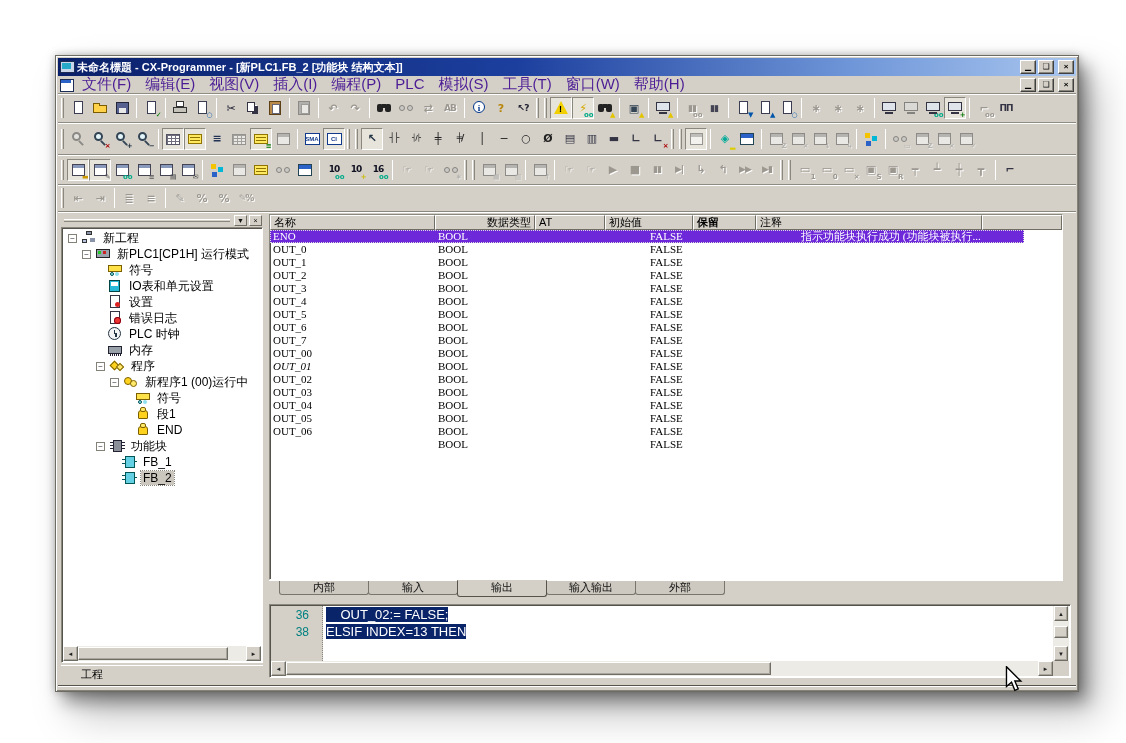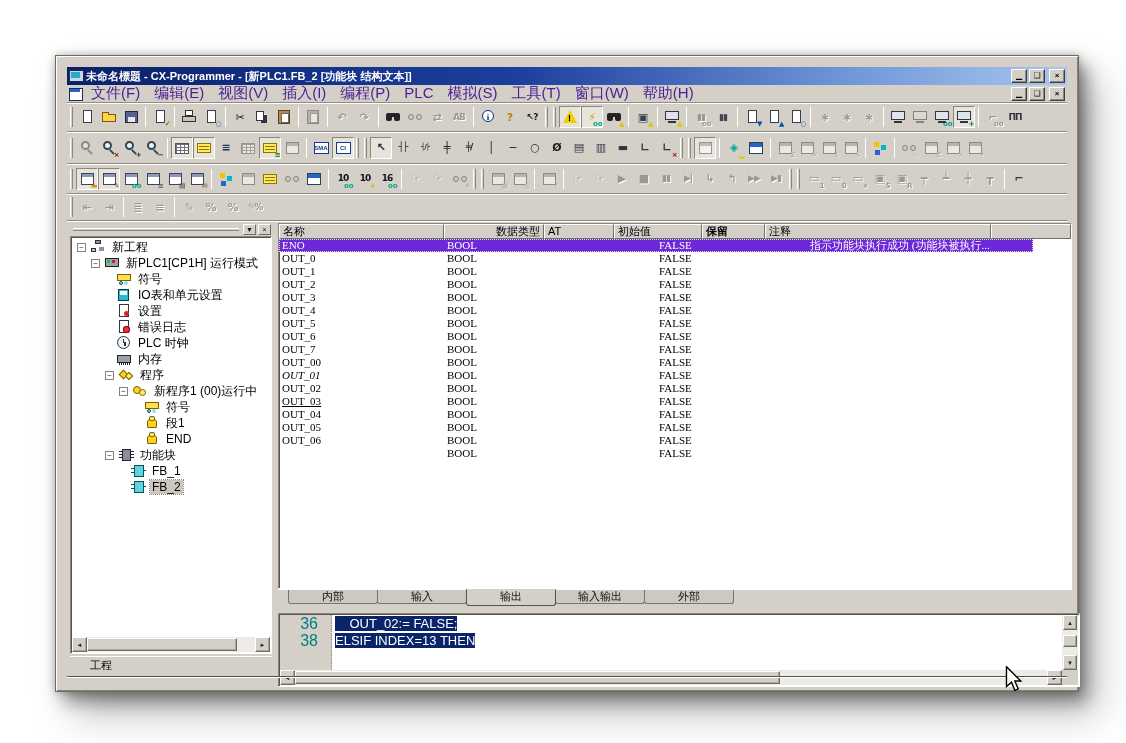--- a/index.html
+++ b/index.html
@@ -1,21 +1,21 @@
 <!DOCTYPE html>
 <html><head>
 <meta charset="utf-8">
 <style>
   html,body{margin:0;padding:0}
   body{width:1126px;height:743px;position:relative;background:#fff;overflow:hidden;
        font-family:"Liberation Sans","DejaVu Sans",sans-serif;}
   *{box-sizing:border-box}
 
   .window{position:absolute;left:55px;top:55px;width:1024px;height:637px;background:#d4d0c8;
-    border:1px solid #6e6c62;padding:11px;display:flex;flex-direction:column;
+    border:1px solid #6e6c62;padding:2px;display:flex;flex-direction:column;
     box-shadow:inset 1px 1px 0 #fff,inset -1px -1px 0 #84827a,
       8px 10px 16px rgba(0,0,0,.38),18px 22px 38px rgba(0,0,0,.25),0 0 8px rgba(0,0,0,.25);}
 
   
   .titlebar{height:18px;flex:none;display:flex;align-items:center;gap:3px;padding:0 2px;
     background:linear-gradient(90deg,#0a2069 0%,#1c3f9e 45%,#6f96d8 78%,#a9c6ef 100%);}
   .tb-title{flex:1;color:#fff;font-size:11px;font-weight:bold;white-space:nowrap;overflow:hidden}
   .winbtns{display:flex;gap:2px;flex:none}
   .wbtn{width:16px;height:14px;background:#d4d0c8;border:1px solid;border-color:#fff #404040 #404040 #fff;
     box-shadow:inset -1px -1px 0 #8a877e;font-size:8px;font-weight:bold;color:#000;
@@ -159,21 +159,21 @@
     border-radius:0 0 3px 3px;font-size:11px;line-height:13px;text-align:center;color:#111}
   .vtab.active{height:17px;margin-top:-1px;background:#d4d0c8;border:1px solid #55534b;border-top:1px solid #d4d0c8;
     position:relative;z-index:2}
 
   
   .codebox{position:absolute;left:211px;top:392px;width:802px;height:74px;background:#fff;
     border:1px solid;border-color:#8a877e #fff #fff #8a877e;box-shadow:inset 1px 1px 0 #55534b}
   .gutter{position:absolute;left:1px;top:1px;bottom:16px;width:52px;background:#d4d0c8;border-right:1px dotted #8a877e}
   .codecontent{position:absolute;left:1px;top:1px;right:17px;bottom:16px;overflow:hidden}
   .cline{display:flex;height:17px;align-items:center}
-  .lnum{width:46px;flex:none;text-align:right;padding-right:8px;color:#008080;font-size:16px}
+  .lnum{width:46px;flex:none;text-align:right;padding-right:8px;color:#008080;font-size:12px}
   .ctext{margin-left:9px;font-size:13px;white-space:pre;color:#000}
   .ctext.sel{background:#0a246a;color:#fff}
   .vscroll{position:absolute;top:1px;right:1px;bottom:16px;width:16px;background:#ecebe5;display:flex;flex-direction:column;align-items:center}
   .vthumb{width:14px;height:12px;background:#d4d0c8;border:1px solid;border-color:#fff #6f6d64 #6f6d64 #fff;box-shadow:inset -1px -1px 0 #a8a59c;margin-top:5px}
   .vspace{flex:1}
   .chscroll{position:absolute;left:1px;bottom:1px;right:17px;height:15px;background:#ecebe5;display:flex;align-items:center}
   .corner{position:absolute;right:1px;bottom:1px;width:16px;height:15px;background:#d4d0c8}
 
   
   .cursor{position:absolute;left:1005px;top:666px;z-index:50}
@@ -1040,21 +1040,21 @@
           </div>
           <div class="tr">
             <div class="td" style="width: 165px;">OUT_02</div>
             <div class="td" style="width: 123px;">BOOL</div>
             <div class="td" style="width: 89px;"></div>
             <div class="td" style="width: 88px;">FALSE</div>
             <div class="td" style="width: 63px;"></div>
             <div class="td" style="width: 226px;"></div>
           </div>
           <div class="tr">
-            <div class="td" style="width: 165px; text-decoration: underline;">OUT_03</div>
+            <div class="td" style="width: 165px;">OUT_03</div>
             <div class="td" style="width: 123px;">BOOL</div>
             <div class="td" style="width: 89px;"></div>
             <div class="td" style="width: 88px;">FALSE</div>
             <div class="td" style="width: 63px;"></div>
             <div class="td" style="width: 226px;"></div>
           </div>
           <div class="tr">
             <div class="td" style="width: 165px;">OUT_04</div>
             <div class="td" style="width: 123px;">BOOL</div>
             <div class="td" style="width: 89px;"></div>

